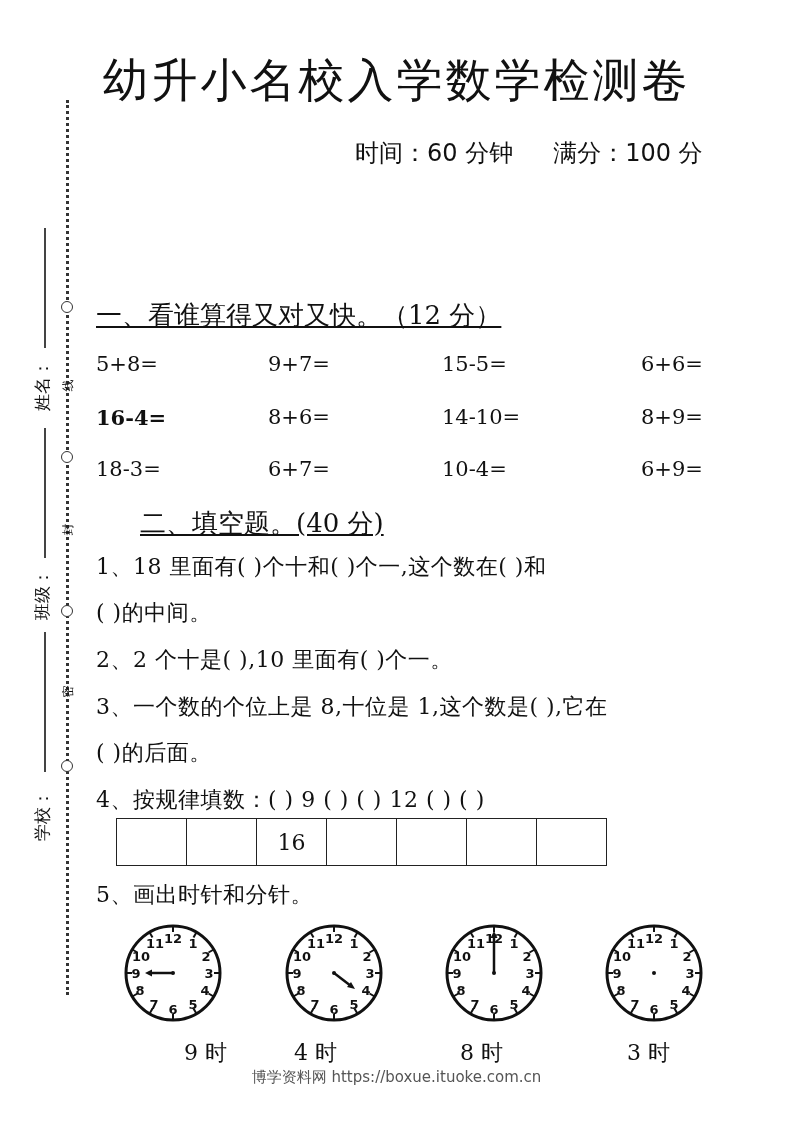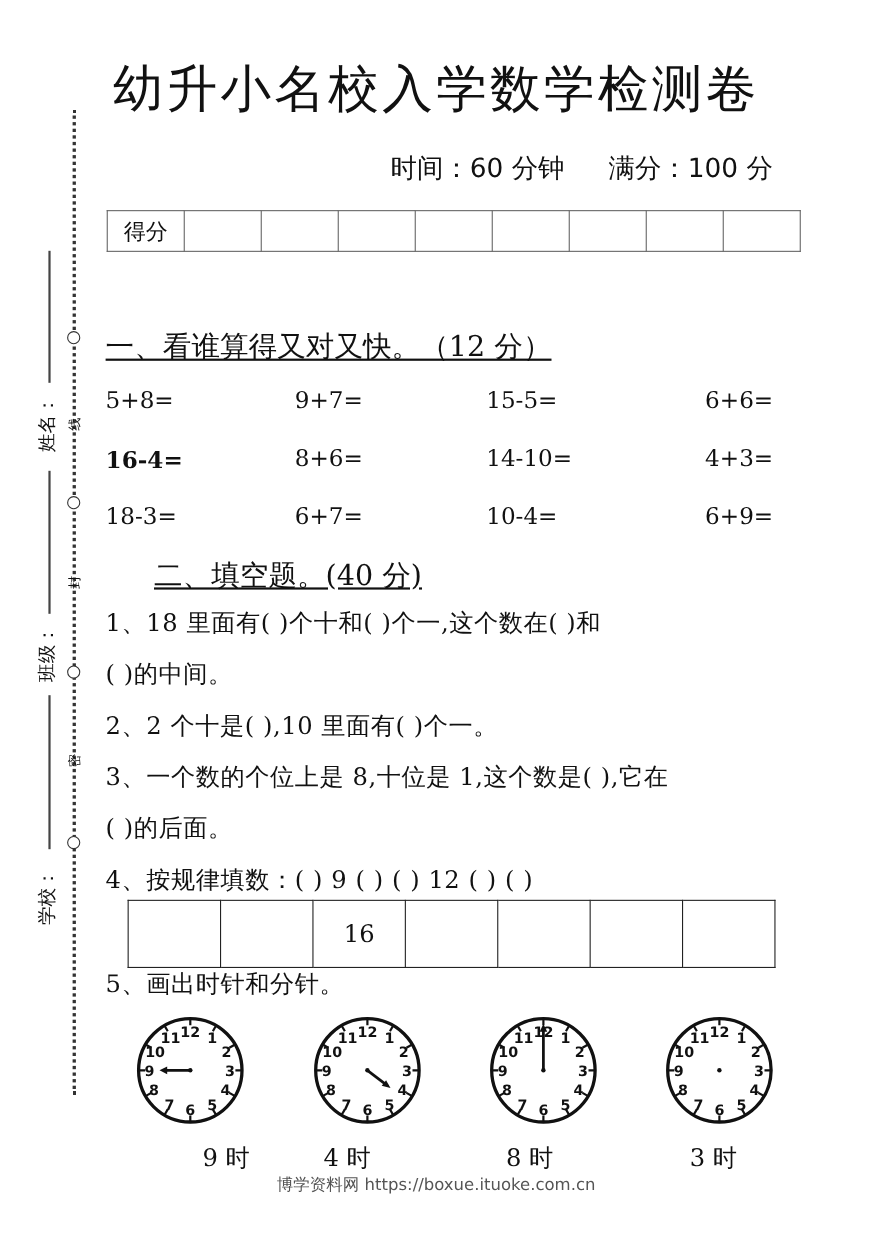--- a/index.html
+++ b/index.html
@@ -10,21 +10,21 @@
            letter-spacing:3px; font-family:"DejaVu Sans","Liberation Sans",sans-serif; color:#111; }
   .meta { top:137px; left:355px; font-size:24px; font-family:"DejaVu Sans","Liberation Sans",sans-serif; white-space:nowrap; }
   .meta span { margin-right:40px; }
   table.score { position:absolute; left:97px; top:191px; border-collapse:collapse; }
   table.score td { border:1px solid #666; width:69px; height:36px; text-align:center; font-size:20px;
                    font-family:"DejaVu Sans","Liberation Sans",sans-serif; padding:0; }
   .sec { font-size:26px; white-space:nowrap;text-decoration:underline; }
   .calc { font-size:21px; white-space:nowrap; }
   .line { font-size:22px; white-space:nowrap; letter-spacing:0.5px; }
   table.seq { position:absolute; left:116px; top:818px; border-collapse:collapse; }
-  table.seq td { border:1px solid #222; width:69px; height:46px; text-align:center; font-size:22px; padding:7px; }
+  table.seq td { border:1px solid #222; width:69px; height:46px; text-align:center; font-size:22px; padding:0; }
   .clock { width:100px; height:100px; }
   .clock-label { font-size:22px; white-space:nowrap; }
   .footer { top:1068px; left:0; width:793px; text-align:center; font-size:15px; color:#555;
             font-family:"DejaVu Sans","Liberation Sans",sans-serif; }
   .side-label { font-size:17px; transform:rotate(-90deg); transform-origin:center; white-space:nowrap;
                 font-family:"DejaVu Sans","Liberation Sans",sans-serif; }
   .side-char { font-size:12px; transform:rotate(-90deg); white-space:nowrap;
                font-family:"DejaVu Sans","Liberation Sans",sans-serif; }
   .dots { left:66px; top:100px; width:0; height:895px; border-left:3px dotted #333; }
   .ring { width:10px; height:10px; border:1.5px solid #333; border-radius:50%; background:#fff; left:61px; }
@@ -51,45 +51,34 @@
 <div class="abs side-char" style="left:62px; top:521px;">封</div>
 <div class="abs side-char" style="left:62px; top:683px;">密</div>
 
 <div class="abs title">幼升小名校入学数学检测卷</div>
 <div class="abs meta">
   <span>时间：60 分钟</span><span>满分：100 分</span>
 </div>
 
 <table class="score">
   <tbody>
-  <tr>
-    <td>得分</td>
-    <td></td>
-    <td></td>
-    <td></td>
-    <td></td>
-    <td></td>
-    <td></td>
-    <td></td>
-    <td></td>
-  </tr>
 </tbody>
   </table>
 
 <div class="abs sec" style="left:96px; top:298px;">一、看谁算得又对又快。（12 分）</div>
 
 <div class="abs calc" style="left:96px; top:352px;">5+8=</div>
 <div class="abs calc" style="left:268px; top:352px;">9+7=</div>
 <div class="abs calc" style="left:442px; top:352px;">15-5=</div>
 <div class="abs calc" style="left:641px; top:352px;text-align:right;">6+6=</div>
 
 <div class="abs calc" style="left:96px; top:405px;font-weight:bold;">16-4=</div>
 <div class="abs calc" style="left:268px; top:405px;">8+6=</div>
 <div class="abs calc" style="left:442px; top:405px;">14-10=</div>
-<div class="abs calc" style="left:641px; top:405px;">4+3=</div>
+<div class="abs calc" style="left:641px; top:405px;">8+9=</div>
 
 <div class="abs calc" style="left:96px; top:457px;">18-3=</div>
 <div class="abs calc" style="left:268px; top:457px;">6+7=</div>
 <div class="abs calc" style="left:442px; top:457px;">10-4=</div>
 <div class="abs calc" style="left:641px; top:457px;">6+9=</div>
 
 <div class="abs sec" style="left:96px; top:506px;margin-left:44px;">二、填空题。(40 分)</div>
 <div class="abs line" style="left:96px; top:552px;">1、18 里面有(     )个十和(   )个一,这个数在(     )和</div>
 <div class="abs line" style="left:96px; top:598px;">(     )的中间。</div>
 <div class="abs line" style="left:96px; top:645px;">2、2 个十是(     ),10 里面有(   )个一。</div>

